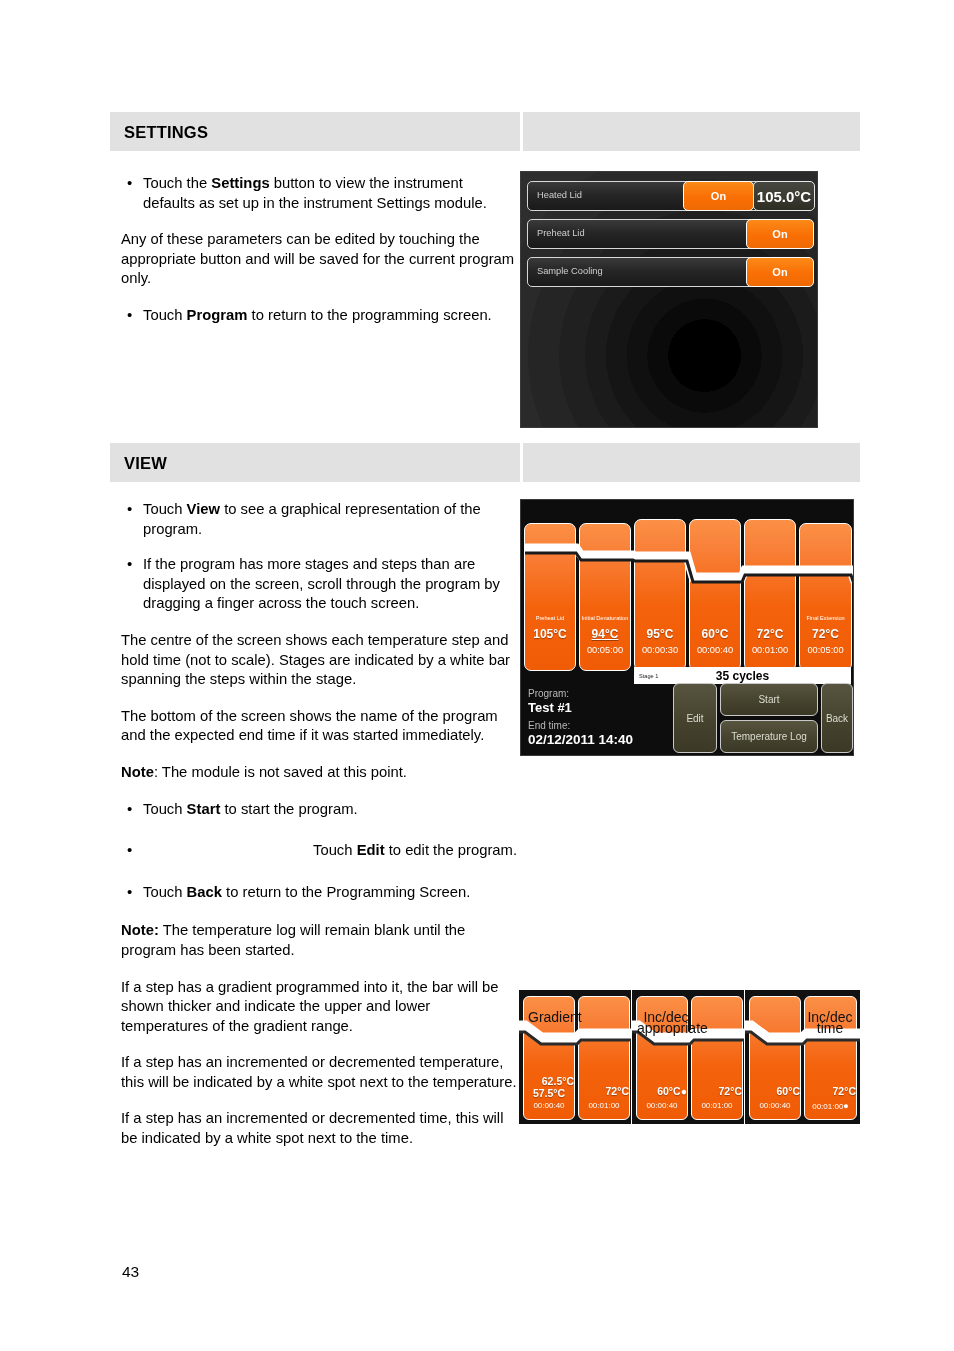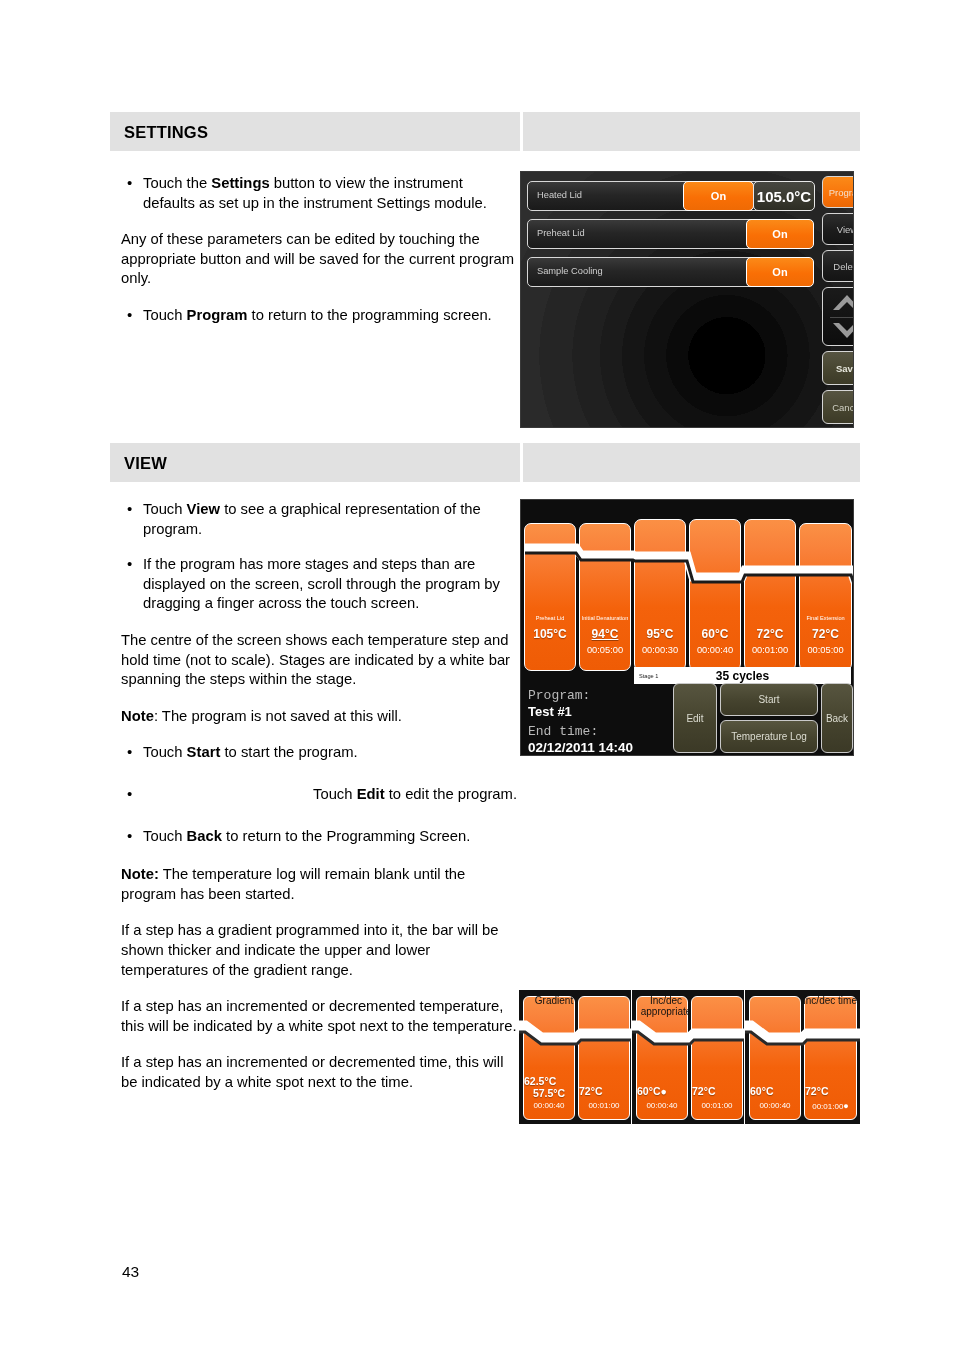--- a/index.html
+++ b/index.html
@@ -78,21 +78,21 @@
     position: absolute;
     background: #0d0d0d;
     border: 1px solid #3a3a3a;
     box-sizing: border-box;
     overflow: hidden;
     font-family: "Liberation Sans", sans-serif;
   }
 
   
   #settings-screen {
-    left: 520px; top: 171px; width: 334px; height: 257px;
+    left: 520px; top: 171px; width: 298px; height: 257px;
     background:
       radial-gradient(circle at 62% 72%, #000 0 14%, #0a0a0a 14% 22%,
         #101010 22% 30%, #151515 30% 38%, #1b1b1b 38% 46%,
         #202020 46% 56%, #252525 56% 68%, #2a2a2a 68% 82%, #2e2e2e 82% 100%);
   }
   .set-row {
     position: absolute;
     left: 6px;
     height: 30px;
     width: 284px;
@@ -192,21 +192,21 @@
   }
   .stage-bar .stg-label {
     font-size: 5.6px; color: #1a1a1a; margin-left: 5px;
   }
   .stage-bar .stg-cycles {
     font-size: 12px; font-weight: bold; color: #000;
     position: absolute; left: 0; right: 0; text-align: center;
   }
 
   .proginfo { position: absolute; left: 7px; top: 188px; color: #fff; }
-  .proginfo .lbl { font-size: 13px; color: #b9b9b9; font-family: Liberation Mono, monospace; }
+  .proginfo .lbl { font-size: 10px; color: #b9b9b9; }
   .proginfo .val { font-size: 13px; font-weight: bold; color: #fff; margin: 1px 0 5px 0; }
 
   .vbtn {
     position: absolute;
     border: 1.2px solid #c9c9c9;
     border-radius: 6px; box-sizing: border-box;
     display: flex; align-items: center; justify-content: center;
     background: linear-gradient(180deg, #57553f 0%, #45432e 55%, #3b3926 100%);
     color: #ddddd2; font-size: 10px;
   }
@@ -221,36 +221,36 @@
   }
   .mini .mbar {
     position: absolute;
     bottom: 4px;
     border: 1px solid #ffffff;
     border-radius: 6px; box-sizing: border-box;
     background: linear-gradient(180deg, #fb9045 0%, #f9813a 18%, #f4620b 58%, #ef5c05 100%);
     overflow: hidden;
   }
   .mini .mtemp {
-    position: absolute; left: 0; right: 0; text-align: left;
+    position: absolute; left: 0; right: 0; text-align: right;
     color: #fff; font-size: 10.5px; font-weight: bold;
     text-shadow: 0 1px 1px rgba(0,0,0,.35);
   }
   .mini .mtemp2 {
     position: absolute; left: 0; right: 0; text-align: center;
     color: #fff; font-size: 10.5px; font-weight: bold;
     text-shadow: 0 1px 1px rgba(0,0,0,.35);
   }
   .mini .mtime {
     position: absolute; left: 0; right: 0; text-align: center;
     color: #fff; font-size: 8px;
   }
   .mini .mcap {
-    position: absolute; color: #111; font-size: 10px;
-    line-height: 11px; text-align: center;
+    position: absolute; color: #111; font-size: 14px;
+    line-height: 11px; text-align: center; margin-top: 17px;
   }
   svg.overlay { position: absolute; left: 0; top: 0; overflow: visible; }
 </style>
 </head>
 <body>
 
 <div class="page">
 
   <div class="sec-header" style="top:112px;">
     <div class="split"></div>
@@ -307,21 +307,22 @@
     <div class="split"></div>
     <div class="sec-title">VIEW</div>
   </div>
 
   <div class="col-left" style="top:500px;">
     <ul class="bullets">
       <li><span>Touch </span><b>View</b><span> to see a graphical representation of the program.</span></li>
       <li>If the program has more stages and steps than are displayed on the screen, scroll through the program by dragging a finger across the touch screen.</li>
     </ul>
     <p class="para">The centre of the screen shows each temperature step and hold time (not to scale). Stages are indicated by a white bar spanning the steps within the stage.</p>
-    <p class="para"><b>Note</b><span>: The program is not saved at this will.</span></p>
+    <p class="para">The bottom of the screen shows the name of the program and the expected end time if it was started immediately.</p>
+    <p class="para"><b>Note</b><span>: The module is not saved at this point.</span></p>
     <ul class="bullets" style="margin-bottom:19px;">
       <li style="margin-bottom:22px;"><span>Touch </span><b>Start</b><span> to start the program.</span></li>
       <li style="margin-bottom:22px;text-align:right;"><span>Touch </span><b>Edit</b><span> to edit the program.</span></li>
       <li><span>Touch </span><b>Back</b><span> to return to the Programming Screen.</span></li>
     </ul>
     <p class="para"><b>Note:</b><span> The temperature log will remain blank until the program has been started.</span></p>
     <p class="para">If a step has a gradient programmed into it, the bar will be shown thicker and indicate the upper and lower temperatures of the gradient range.</p>
     <p class="para">If a step has an incremented or decremented temperature, this will be indicated by a white spot next to the temperature.</p>
     <p class="para">If a step has an incremented or decremented time, this will be indicated by a white spot next to the time.</p>
   </div>

